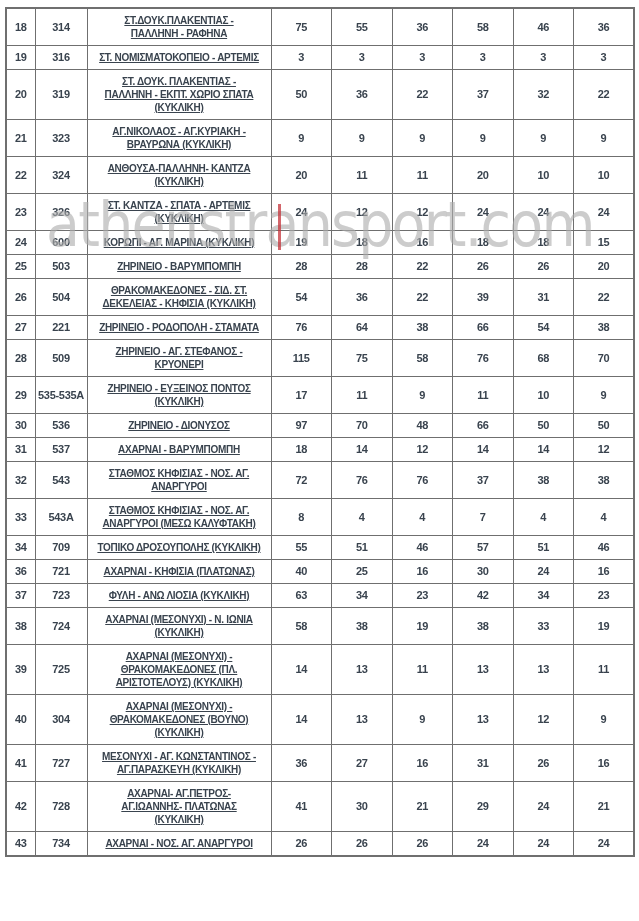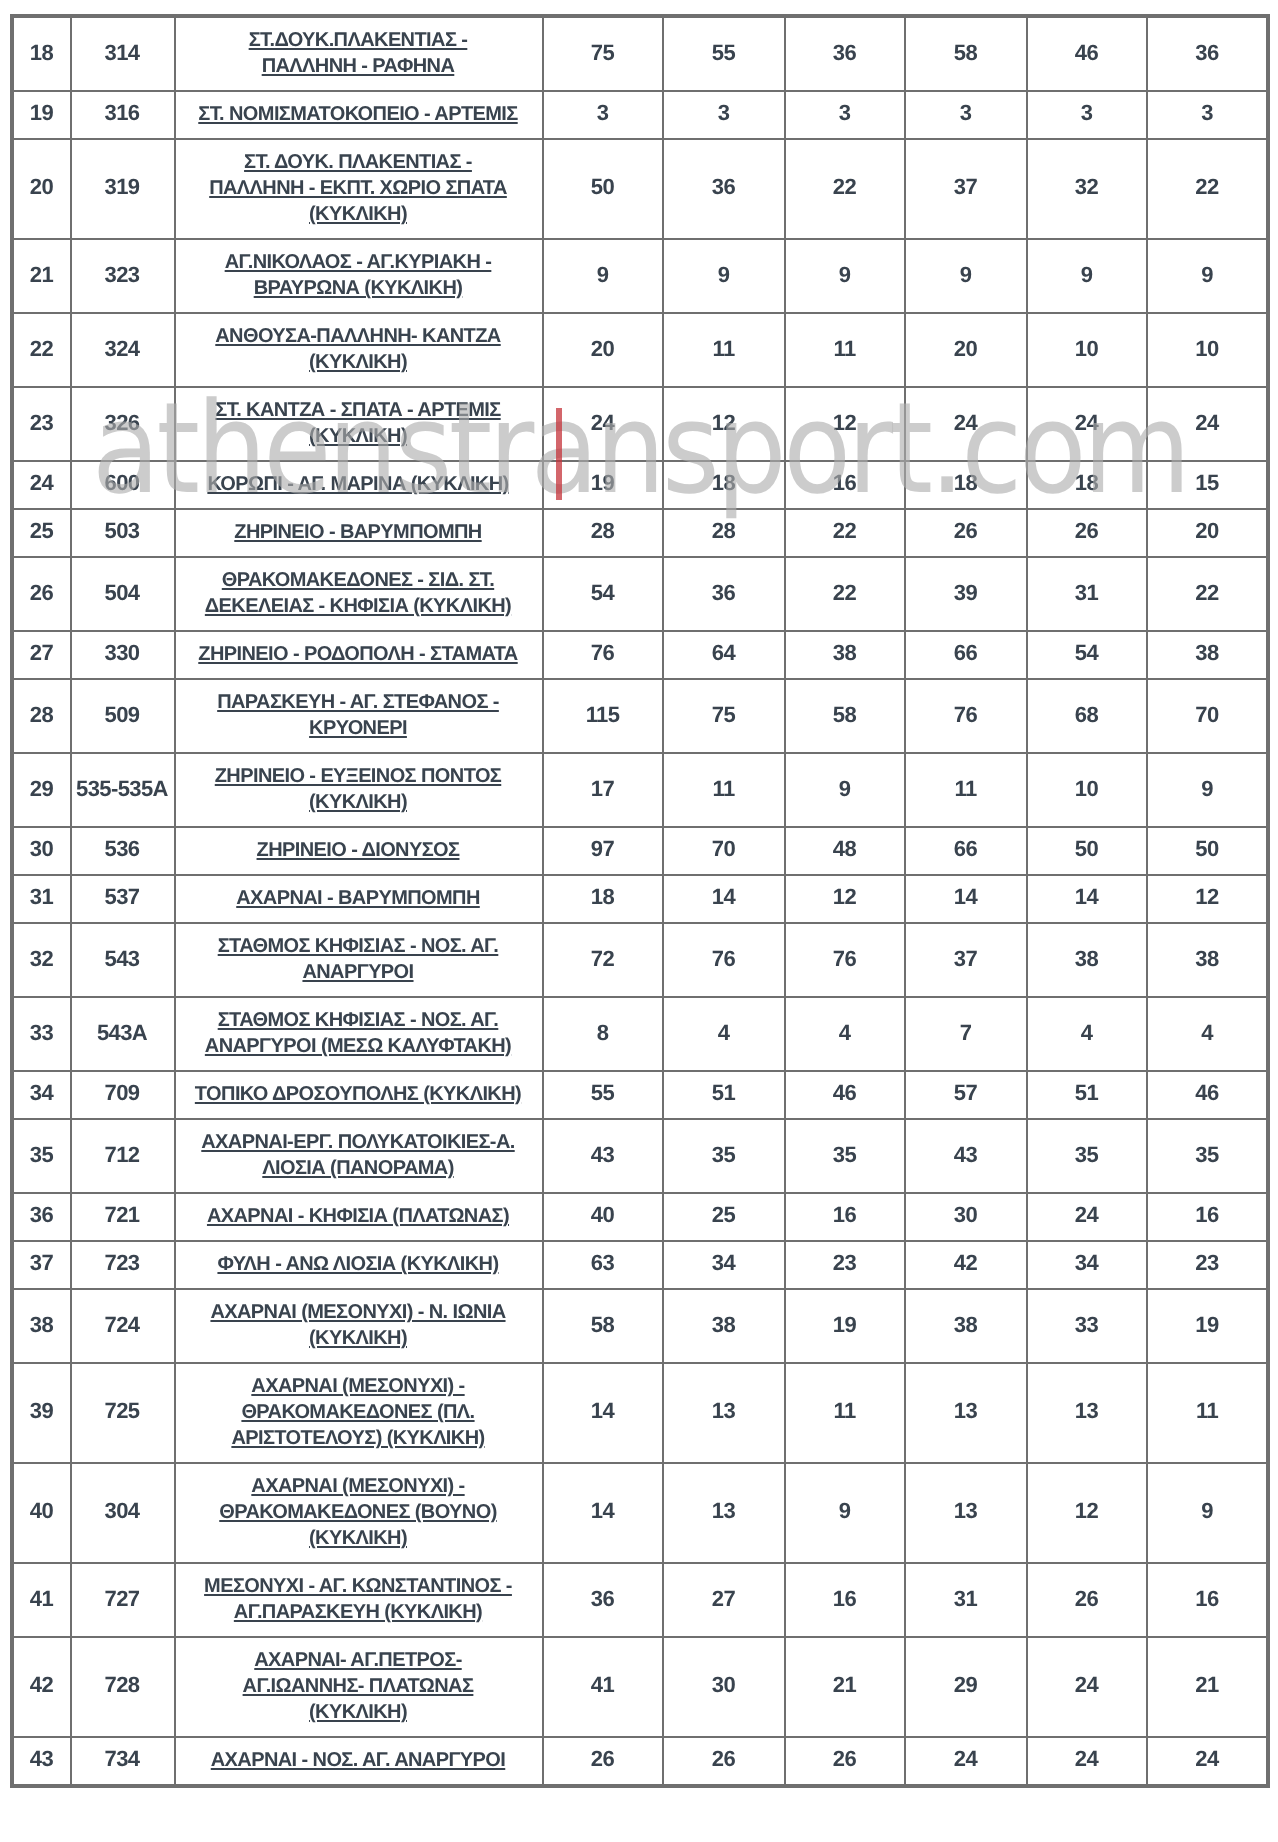--- a/index.html
+++ b/index.html
@@ -194,33 +194,33 @@
 ΔΕΚΕΛΕΙΑΣ - ΚΗΦΙΣΙΑ (ΚΥΚΛΙΚΗ)</td>
           <td class="value-cell">54</td>
           <td class="value-cell">36</td>
           <td class="value-cell">22</td>
           <td class="value-cell">39</td>
           <td class="value-cell">31</td>
           <td class="value-cell">22</td>
         </tr>
         <tr>
           <td class="row-index-cell">27</td>
-          <td class="route-number-cell">330</td>
+          <td class="route-number-cell">221</td>
           <td class="route-name-cell">ΖΗΡΙΝΕΙΟ - ΡΟΔΟΠΟΛΗ - ΣΤΑΜΑΤΑ</td>
           <td class="value-cell">76</td>
           <td class="value-cell">64</td>
           <td class="value-cell">38</td>
           <td class="value-cell">66</td>
           <td class="value-cell">54</td>
           <td class="value-cell">38</td>
         </tr>
         <tr>
           <td class="row-index-cell">28</td>
           <td class="route-number-cell">509</td>
-          <td class="route-name-cell">ΠΑΡΑΣΚΕΥΗ - ΑΓ. ΣΤΕΦΑΝΟΣ -
+          <td class="route-name-cell">ΖΗΡΙΝΕΙΟ - ΑΓ. ΣΤΕΦΑΝΟΣ -
 ΚΡΥΟΝΕΡΙ</td>
           <td class="value-cell">115</td>
           <td class="value-cell">75</td>
           <td class="value-cell">58</td>
           <td class="value-cell">76</td>
           <td class="value-cell">68</td>
           <td class="value-cell">70</td>
         </tr>
         <tr>
           <td class="row-index-cell">29</td>
@@ -285,32 +285,20 @@
           <td class="route-number-cell">709</td>
           <td class="route-name-cell">ΤΟΠΙΚΟ ΔΡΟΣΟΥΠΟΛΗΣ (ΚΥΚΛΙΚΗ)</td>
           <td class="value-cell">55</td>
           <td class="value-cell">51</td>
           <td class="value-cell">46</td>
           <td class="value-cell">57</td>
           <td class="value-cell">51</td>
           <td class="value-cell">46</td>
         </tr>
         <tr>
-          <td class="row-index-cell">35</td>
-          <td class="route-number-cell">712</td>
-          <td class="route-name-cell">ΑΧΑΡΝΑΙ-ΕΡΓ. ΠΟΛΥΚΑΤΟΙΚΙΕΣ-Α.
-ΛΙΟΣΙΑ (ΠΑΝΟΡΑΜΑ)</td>
-          <td class="value-cell">43</td>
-          <td class="value-cell">35</td>
-          <td class="value-cell">35</td>
-          <td class="value-cell">43</td>
-          <td class="value-cell">35</td>
-          <td class="value-cell">35</td>
-        </tr>
-        <tr>
           <td class="row-index-cell">36</td>
           <td class="route-number-cell">721</td>
           <td class="route-name-cell">ΑΧΑΡΝΑΙ - ΚΗΦΙΣΙΑ (ΠΛΑΤΩΝΑΣ)</td>
           <td class="value-cell">40</td>
           <td class="value-cell">25</td>
           <td class="value-cell">16</td>
           <td class="value-cell">30</td>
           <td class="value-cell">24</td>
           <td class="value-cell">16</td>
         </tr>

